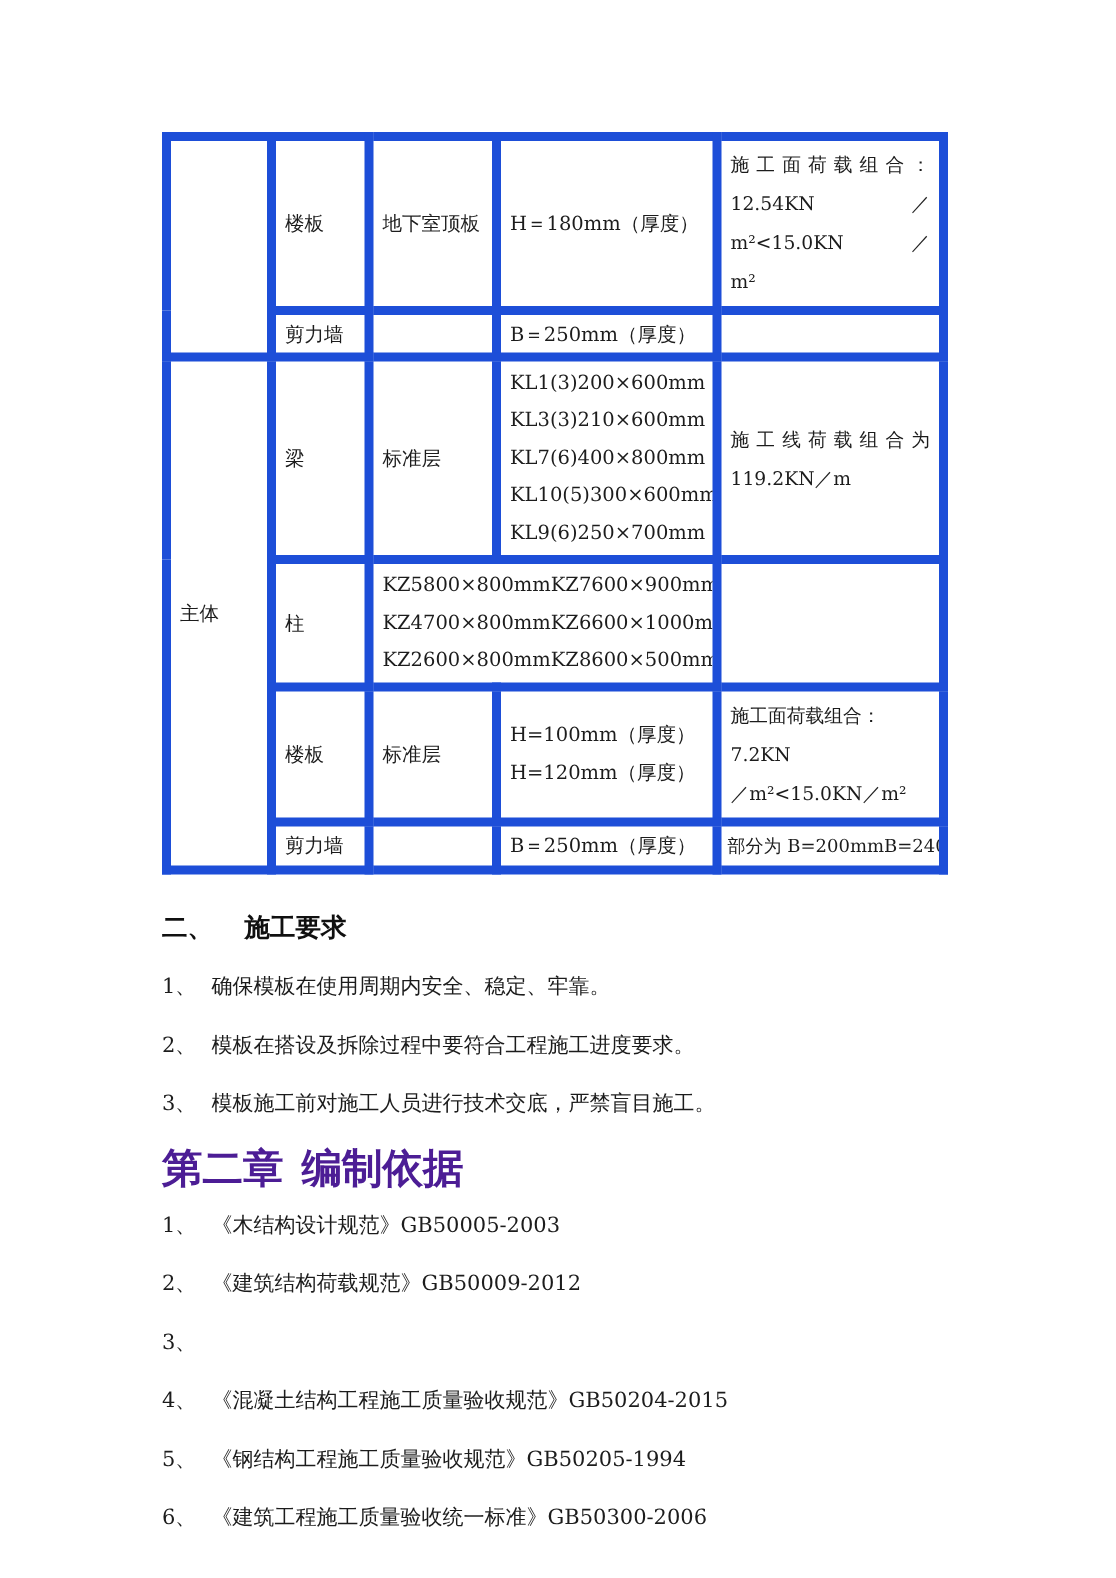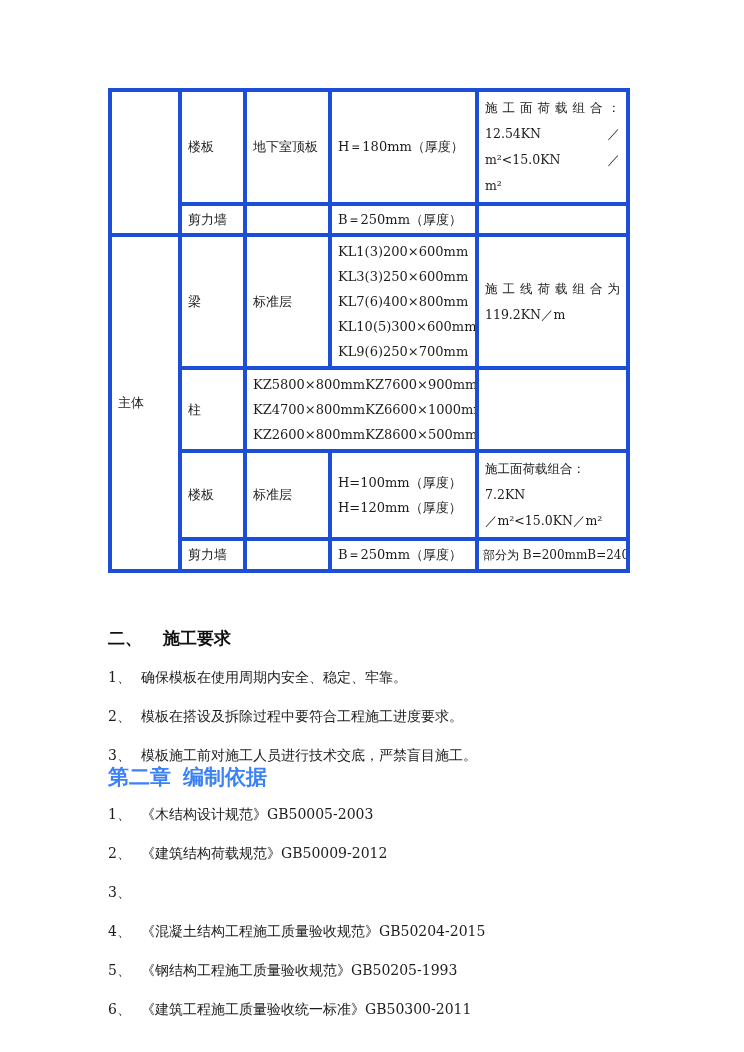--- a/index.html
+++ b/index.html
@@ -10,42 +10,42 @@
     font-family:"DejaVu Serif","Liberation Serif",serif;
     color:#1c1c1c;
     overflow:hidden;
     margin:0 auto;
   }
   .content{position:absolute;left:108px;top:0;width:520px;}
 
   
   table.spec{border-collapse:collapse;table-layout:fixed;width:518px;margin-top:88px;}
   .spec td{
-    border:4px solid #1d4ed8;
+    border:6px solid #1d4ed8;
     font-size:13px;
     padding:2px 6px;
     vertical-align:middle;
     overflow:hidden;
   }
   .spec .lines div{line-height:25px;white-space:nowrap;}
   .spec .load{padding:3px 6px;}
   .spec .load div{line-height:26px;font-size:12.5px;}
   .spec .jline{text-align:justify;text-align-last:justify;}
   .spec .note-cell{font-size:12px;white-space:nowrap;padding:2px 4px;}
 
   
-  .h-req{margin-top:53px;font-size:17px;font-weight:bold;color:#101010;line-height:24px;}
+  .h-req{margin-top:24px;font-size:17px;font-weight:bold;color:#101010;line-height:24px;}
   .h-req .hnum{display:inline-block;width:55px;}
   .req-item,.basis-item{display:flex;font-size:14px;line-height:16px;color:#1c1c1c;}
   .req-item .inum,.basis-item .inum{width:33px;flex:none;}
   .req-item{margin-top:23px;}
   .req-item.first{margin-top:19px;}
 
   
-  .h-chap{font-size:21px;font-weight:bold;color:#3b82f6;line-height:28px;}
+  .h-chap{margin-top:22px;font-size:27px;font-weight:bold;color:#4c1d95;line-height:28px;}
   .h-chap .hgap{display:inline-block;width:12px;}
   .basis-item{margin-top:23px;}
   .basis-item.first{margin-top:15px;}
 </style>
 </head>
 <body>
 
 <div class="page">
   <div class="content">
 
@@ -74,21 +74,21 @@
           <td></td>
           <td>B＝250mm（厚度）</td>
           <td></td>
         </tr>
         <tr style="height:128px">
           <td rowspan="4">主体</td>
           <td>梁</td>
           <td>标准层</td>
           <td class="lines">
             <div>KL1(3)200×600mm</div>
-            <div>KL3(3)250×600mm</div>
+            <div>KL3(3)210×600mm</div>
             <div>KL7(6)400×800mm</div>
             <div>KL10(5)300×600mm</div>
             <div>KL9(6)250×700mm</div>
           </td>
           <td class="load">
             <div class="jline">施工线荷载组合为</div>
             <div>119.2KN／m</div>
           </td>
         </tr>
         <tr style="height:76px">
@@ -152,21 +152,21 @@
     </div>
     <div class="basis-item">
       <span class="inum">3、</span>
     </div>
     <div class="basis-item">
       <span class="inum">4、</span>
       <span>《混凝土结构工程施工质量验收规范》GB50204-2015</span>
     </div>
     <div class="basis-item">
       <span class="inum">5、</span>
-      <span>《钢结构工程施工质量验收规范》GB50205-1993</span>
+      <span>《钢结构工程施工质量验收规范》GB50205-1994</span>
     </div>
     <div class="basis-item">
       <span class="inum">6、</span>
-      <span>《建筑工程施工质量验收统一标准》GB50300-2011</span>
+      <span>《建筑工程施工质量验收统一标准》GB50300-2006</span>
     </div>
 
   </div>
 </div>
 
 </body></html>

